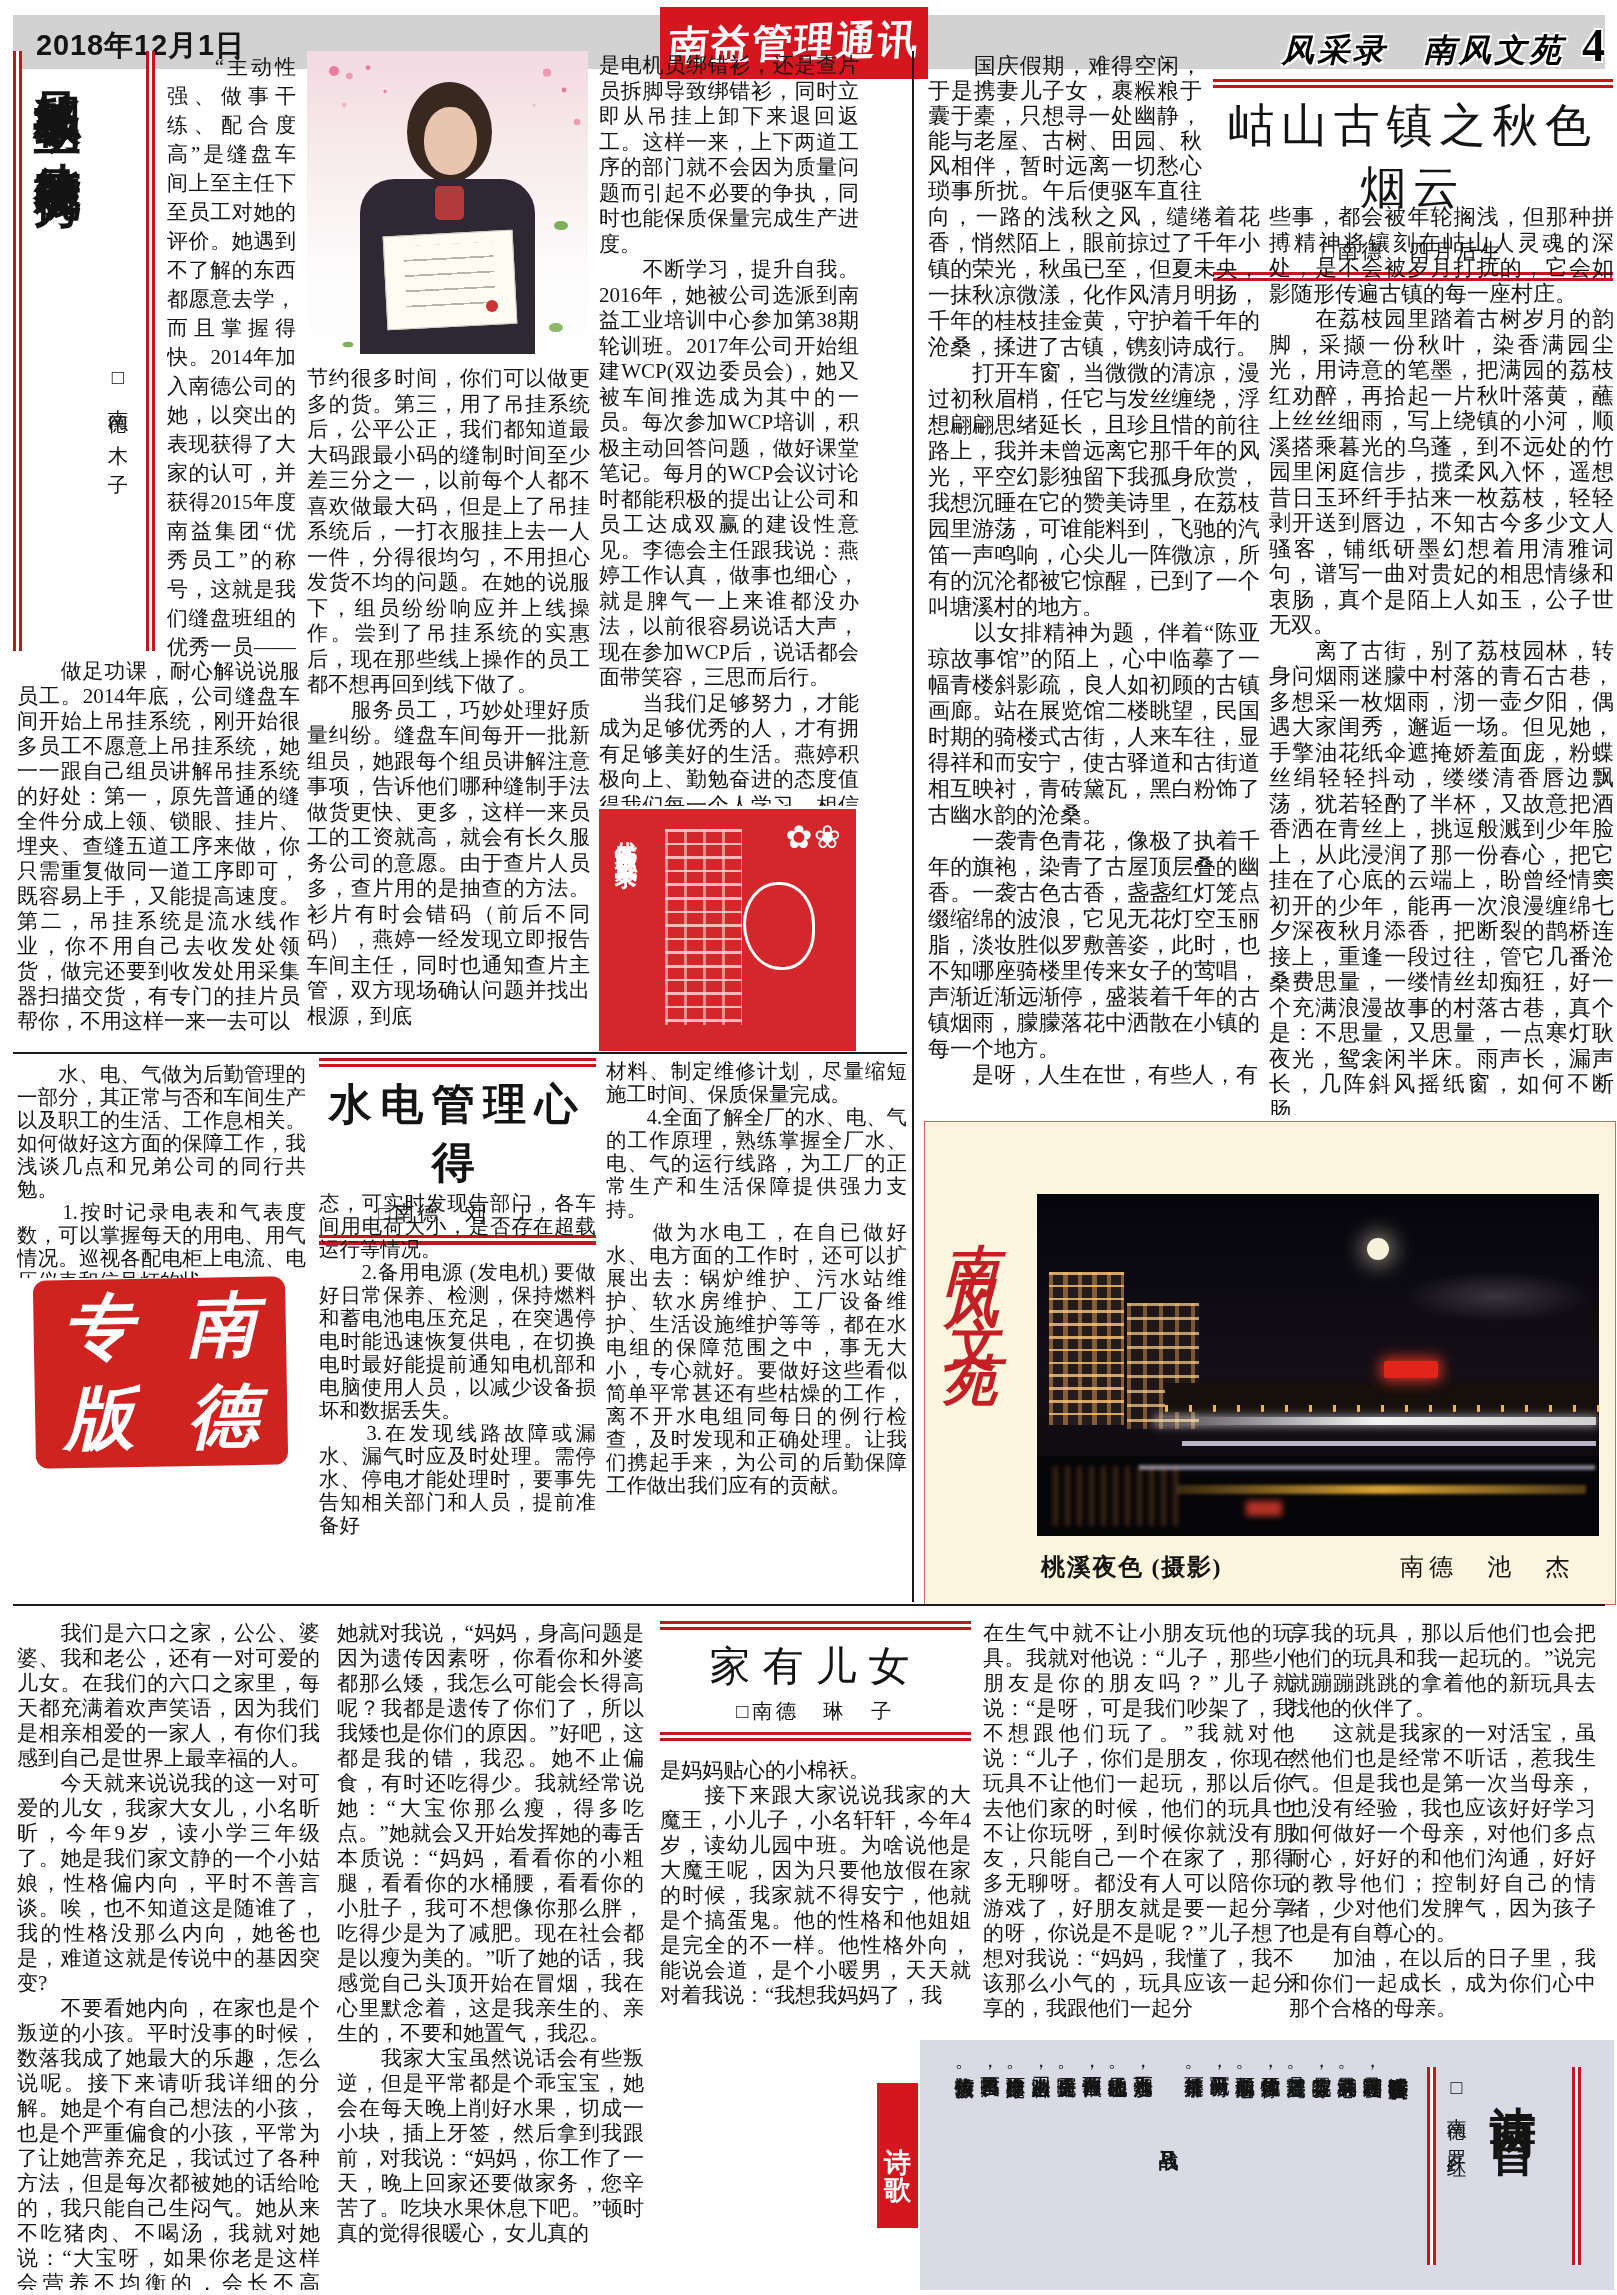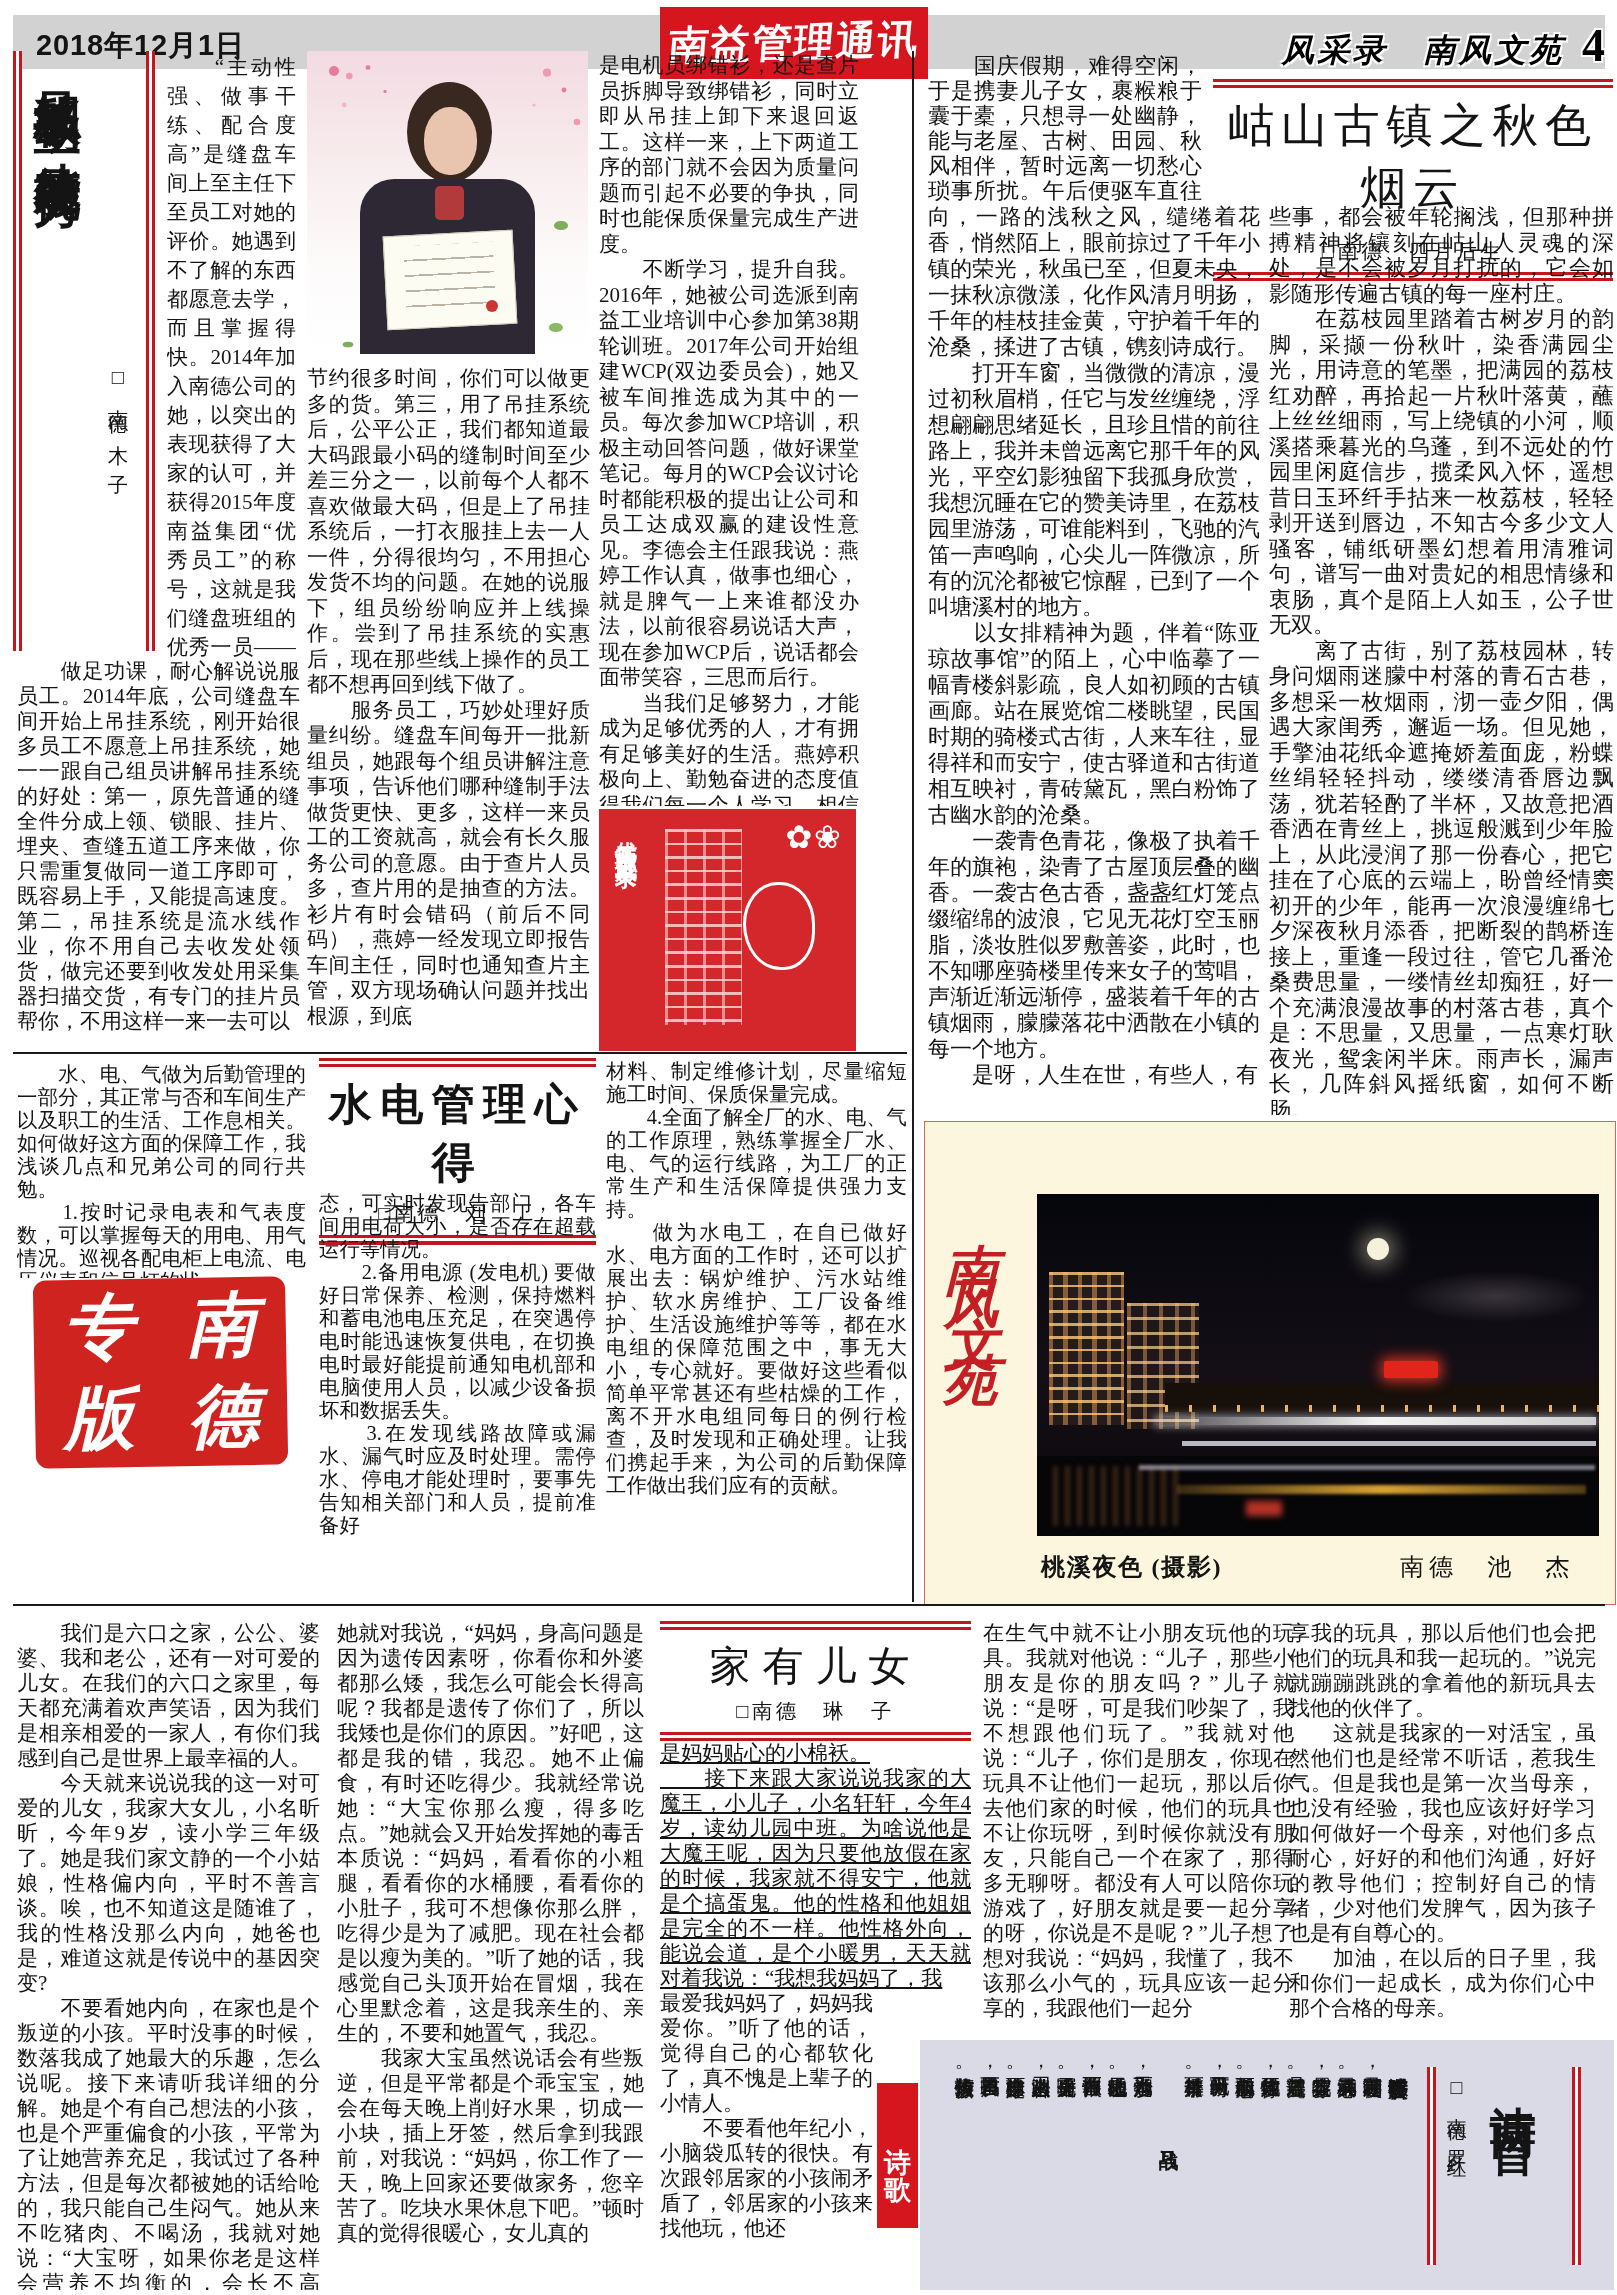--- a/index.html
+++ b/index.html
@@ -228,24 +228,22 @@
 <div class="abs jtext bcol" style="left:337px;top:1621px;width:307px;height:669px;">她就对我说，“妈妈，身高问题是因为遗传因素呀，你看你和外婆都那么矮，我怎么可能会长得高呢？我都是遗传了你们了，所以我矮也是你们的原因。”好吧，这都是我的错，我忍。她不止偏食，有时还吃得少。我就经常说她：“大宝你那么瘦，得多吃点。”她就会又开始发挥她的毒舌本质说：“妈妈，看看你的小粗腿，看看你的水桶腰，看看你的小肚子，我可不想像你那么胖，吃得少是为了减肥。现在社会都是以瘦为美的。”听了她的话，我感觉自己头顶开始在冒烟，我在心里默念着，这是我亲生的、亲生的，不要和她置气，我忍。
 　　我家大宝虽然说话会有些叛逆，但是平常都是个乖宝宝，她会在每天晚上削好水果，切成一小块，插上牙签，然后拿到我跟前，对我说：“妈妈，你工作了一天，晚上回家还要做家务，您辛苦了。吃块水果休息下吧。”顿时真的觉得很暖心，女儿真的</div>
 
 <div class="abs" style="left:660px;top:1621px;width:311px;height:673px;">
   <div>
     <div class="hrule2"></div>
     <div class="a4-title" style="margin-top:8.5px;">家有儿女</div>
     <div class="byline-c" style="margin-top:3.4px;">□南德　琳　子</div>
     <div class="hrule2" style="margin-top:6.8px;"></div>
   </div>
-  <div class="jtext bcol" style="margin-top:0;width:311px;text-decoration:underline;">是妈妈贴心的小棉袄。
+  <div class="jtext bcol" style="margin-top:17px;width:311px;">是妈妈贴心的小棉袄。
 　　接下来跟大家说说我家的大魔王，小儿子，小名轩轩，今年4岁，读幼儿园中班。为啥说他是大魔王呢，因为只要他放假在家的时候，我家就不得安宁，他就是个搞蛋鬼。他的性格和他姐姐是完全的不一样。他性格外向，能说会道，是个小暖男，天天就对着我说：“我想我妈妈了，我</div>
-  <div class="jtext bcol" style="width:213px;">最爱我妈妈了，妈妈我爱你。”听了他的话，觉得自己的心都软化了，真不愧是上辈子的小情人。
-　　不要看他年纪小，小脑袋瓜转的很快。有次跟邻居家的小孩闹矛盾了，邻居家的小孩来找他玩，他还</div>
 </div>
 
 <div class="abs jtext bcol" style="left:983px;top:1621px;width:311px;height:409px;">在生气中就不让小朋友玩他的玩具。我就对他说：“儿子，那些小朋友是你的朋友吗？”儿子就说：“是呀，可是我们吵架了，我不想跟他们玩了。”我就对他说：“儿子，你们是朋友，你现在玩具不让他们一起玩，那以后你去他们家的时候，他们的玩具也不让你玩呀，到时候你就没有朋友，只能自己一个在家了，那得多无聊呀。都没有人可以陪你玩游戏了，好朋友就是要一起分享的呀，你说是不是呢？”儿子想了想对我说：“妈妈，我懂了，我不该那么小气的，玩具应该一起分享的，我跟他们一起分</div>
 <div class="abs jtext bcol" style="left:1289px;top:1621px;width:307px;height:409px;">享我的玩具，那以后他们也会把他们的玩具和我一起玩的。”说完就蹦蹦跳跳的拿着他的新玩具去找他的伙伴了。
 　　这就是我家的一对活宝，虽然他们也是经常不听话，惹我生气。但是我也是第一次当母亲，也没有经验，我也应该好好学习如何做好一个母亲，对他们多点耐心，好好的和他们沟通，好好的教导他们；控制好自己的情绪，少对他们发脾气，因为孩子也是有自尊心的。
 　　加油，在以后的日子里，我和你们一起成长，成为你们心中那个合格的母亲。</div>
 
 <div class="abs poetry-panel" style="left:920px;top:2040px;width:694px;height:250px;">
   <div class="abs vrule2" style="left:652px;top:27px;height:198px;"></div>
   <div class="abs p-title" style="left:562px;top:29px;height:196px;">诗两首</div>

